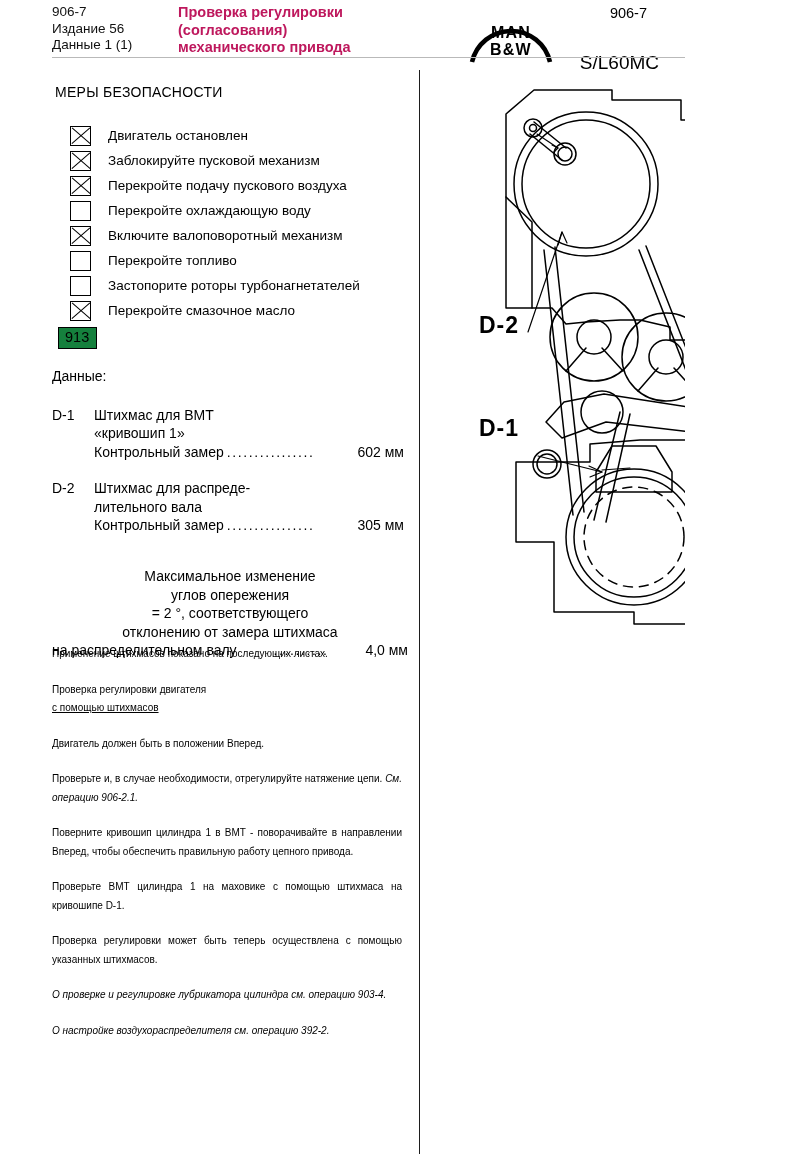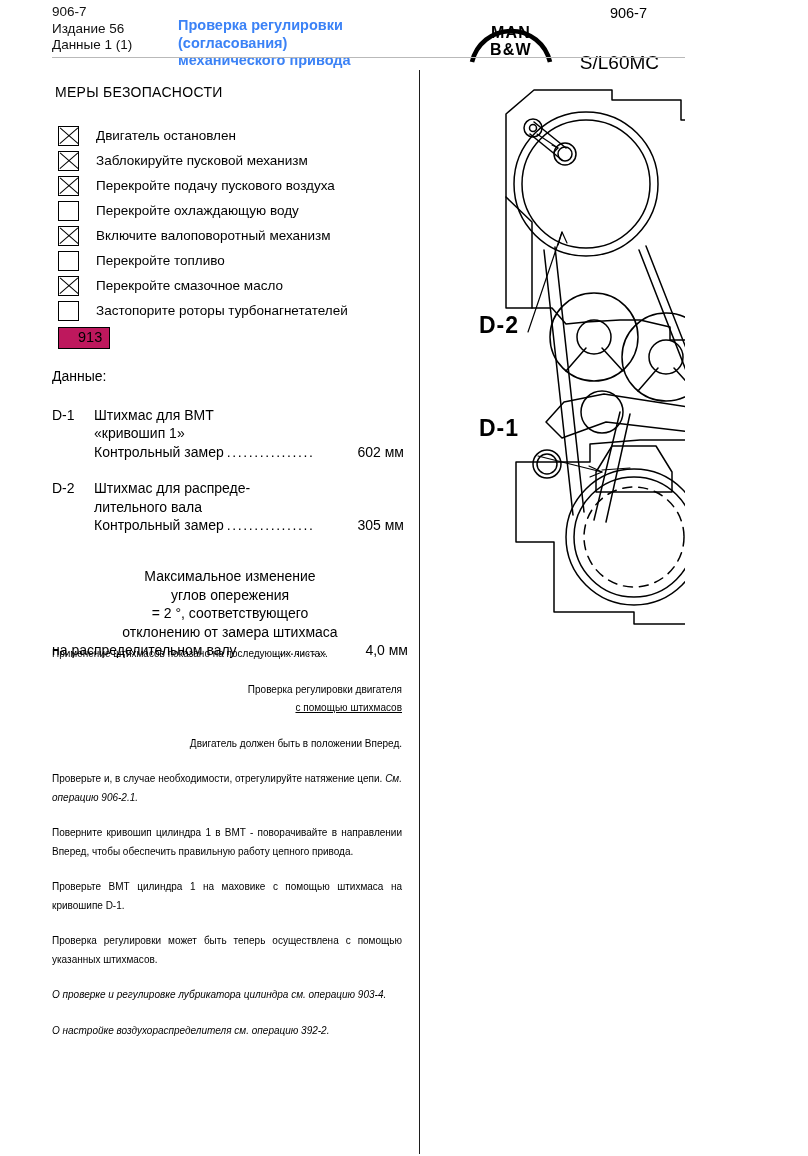--- a/index.html
+++ b/index.html
@@ -25,26 +25,26 @@
     left: 52px;
     top: 4px;
     width: 120px;
     font-size: 13.5px;
     line-height: 16.5px;
     color: #111;
   }
   #header-title-block {
     position: absolute;
     left: 178px;
-    top: 17px;
+    top: 4px;
     width: 230px;
     font-size: 14.5px;
     font-weight: bold;
     line-height: 17.5px;
-    color: #3b82f6;
+    color: #be185d;
   }
   #header-doc-no {
     position: absolute;
     right: 38px;
     top: 5px;
     font-size: 14.5px;
     text-align: right;
   }
   #header-engine-type {
     position: absolute;
@@ -94,20 +94,21 @@
     position: absolute;
     left: 58px;
     top: 124px;
     width: 350px;
   }
   .safety-row {
     display: flex;
     align-items: center;
     height: 23px;
     margin-bottom: 2px;
+    margin-left: 12px;
   }
   .safety-row:last-child { margin-bottom: 0; }
   .chk {
     position: relative;
     width: 21px;
     height: 20px;
     border: 1.3px solid #000;
     box-sizing: border-box;
     flex: 0 0 auto;
     background: #fff;
@@ -129,24 +130,24 @@
     font-size: 13.5px;
     white-space: nowrap;
   }
 
   
   #tool-box {
     position: absolute;
     left: 58px;
     top: 327px;
     border: 1.4px solid #000;
-    padding: 1px 7px 2px 19px;
+    padding: 1px 7px 2px 6px;
     font-size: 14.5px;
     line-height: 17px;
-    background: #be185d;
+    background: #15803d;
   }
 
   
   #data-section {
     position: absolute;
     left: 52px;
     top: 367px;
     width: 352px;
     font-size: 14px;
     line-height: 18.5px;
@@ -193,21 +194,21 @@
     left: 52px;
     top: 645px;
     width: 350px;
     font-size: 10px;
     line-height: 18.5px;
   }
   #body-text p {
     margin: 0 0 17px 0;
     text-align: justify;
   }
-  #body-text p.no-justify { text-align: right; }
+  #body-text p.no-justify { text-align: left; }
   .italic { font-style: italic; }
   .underline { text-decoration: underline; }
 
   
   #diagram {
     position: absolute;
     left: 434px;
     top: 72px;
     width: 370px;
     height: 560px;
@@ -274,26 +275,26 @@
     </div>
     <div class="safety-row">
       <span class="chk checked"></span>
       <span class="safety-label">Включите валоповоротный механизм</span>
     </div>
     <div class="safety-row">
       <span class="chk"></span>
       <span class="safety-label">Перекройте топливо</span>
     </div>
     <div class="safety-row">
+      <span class="chk"></span>
+      <span class="safety-label">Застопорите роторы турбонагнетателей</span>
+    </div>
+    <div class="safety-row">
       <span class="chk checked"></span>
       <span class="safety-label">Перекройте смазочное масло</span>
-    </div>
-    <div class="safety-row">
-      <span class="chk"></span>
-      <span class="safety-label">Застопорите роторы турбонагнетателей</span>
     </div>
   </div>
 
   <div id="tool-box">913</div>
 
   <div id="data-section">
     <div id="data-heading">Данные:</div>
 
     <div class="data-entry">
       <div class="data-code">D-1</div>

